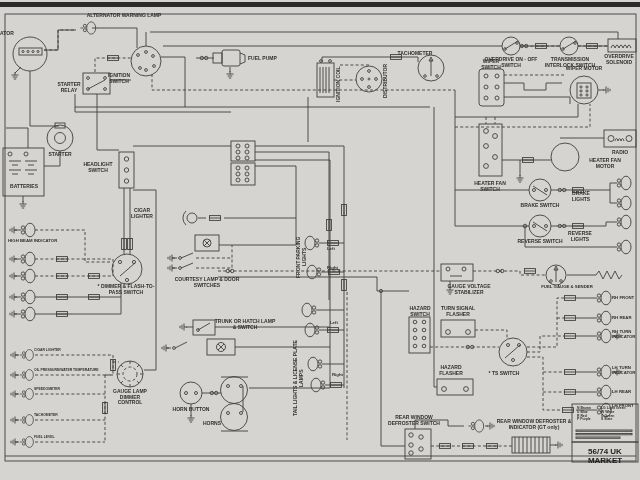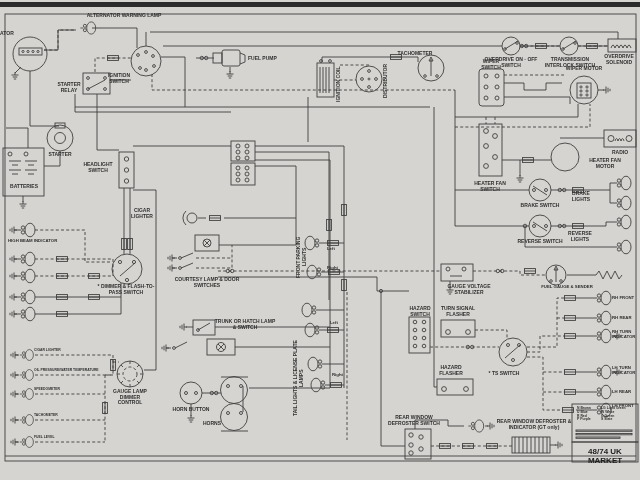--- a/index.html
+++ b/index.html
@@ -618,14 +618,14 @@
   <div class="lbl" style="left:380px;top:415px;width:68px;">REAR WINDOW DEFROSTER SWITCH</div>
   <div class="lbl" style="left:492px;top:419px;width:84px;">REAR WINDOW DEFROSTER &amp; INDICATOR (GT only)</div>
   <div class="lbl tiny lft pre" style="left:577px;top:407px;width:24px;">N Brown
 U Blue
 R Red
 P Purple</div>
   <div class="lbl tiny lft pre" style="left:601px;top:407px;width:36px;">LG Light Green
 W White
 G Green
 S Slate</div>
-  <div id="titleTxt" style="left:572px;top:447px;width:66px;">48/74 UK MARKET</div>
+  <div id="titleTxt" style="left:572px;top:447px;width:66px;">56/74 UK MARKET</div>
 </div>
 
 </body></html>

